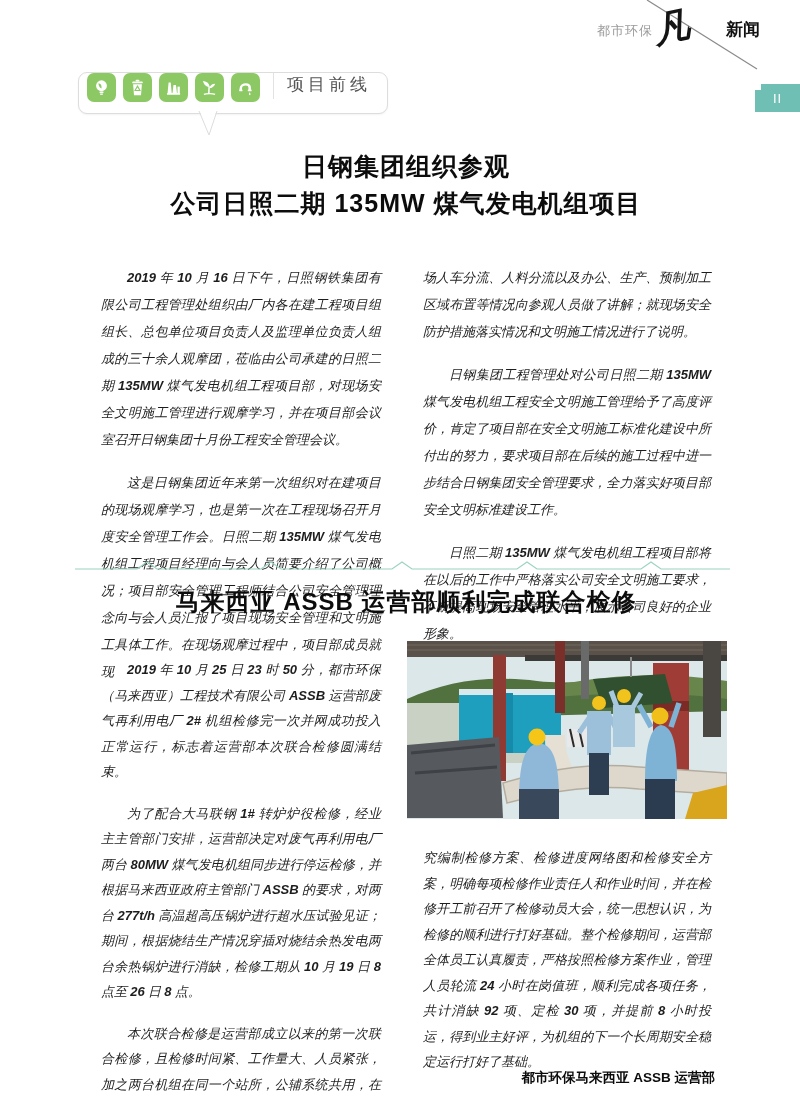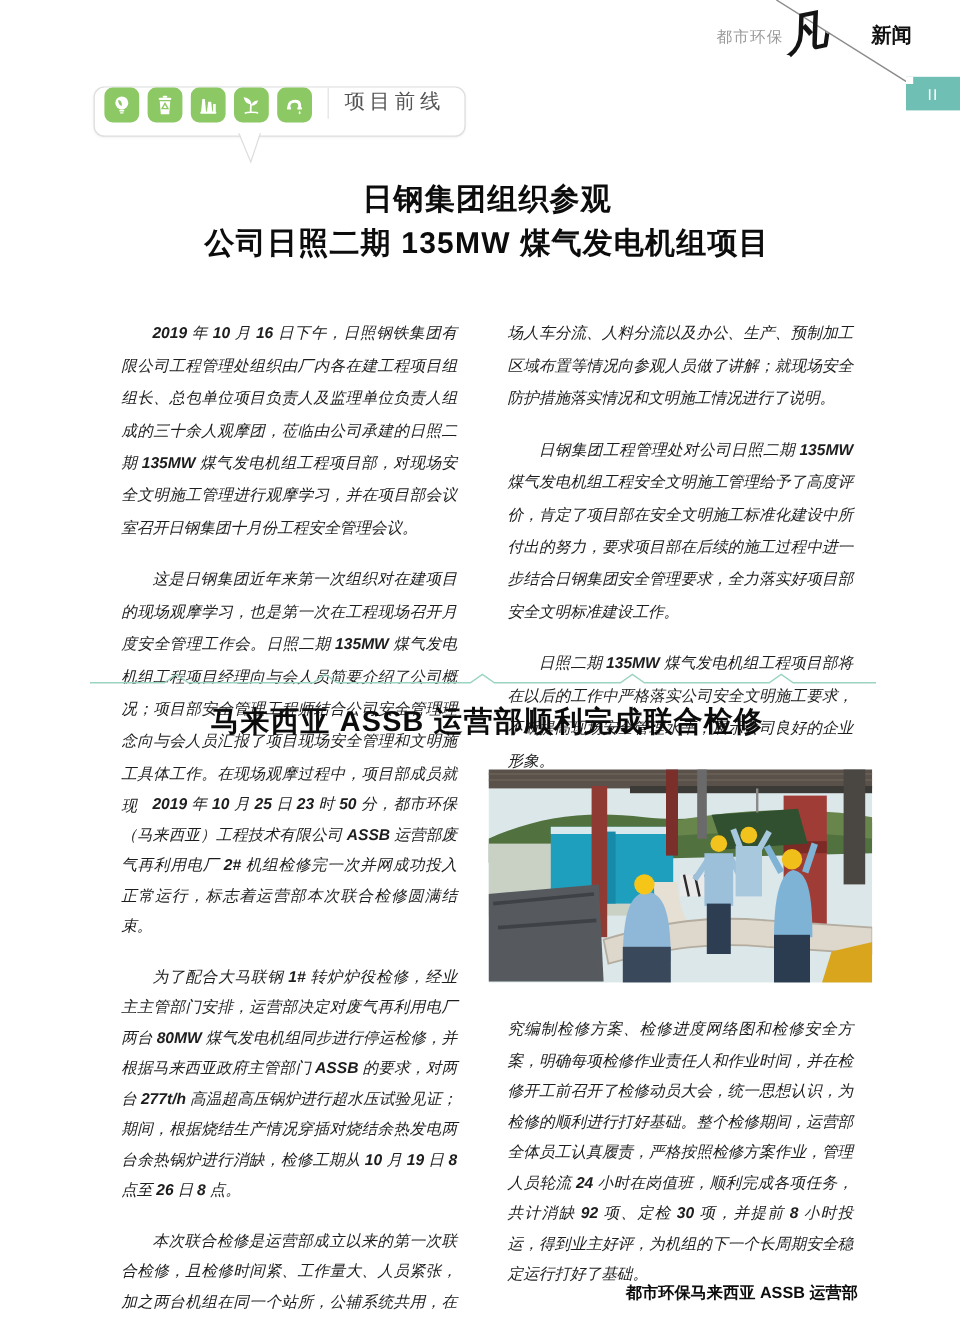--- a/index.html
+++ b/index.html
@@ -7,21 +7,21 @@
         font-family:"Liberation Serif","DejaVu Serif",serif;color:#1d1d1d;padding-left:48px;
         --green:#8cc863;--teal:#6fbfb4;--divider:#9bd4c0;--line:#8a8a8a;}
 
   
   .diag-svg{position:absolute;left:600px;top:0;width:200px;height:100px;color:var(--line);}
   .brand-text{position:absolute;left:597px;top:22px;font-size:13px;letter-spacing:1px;color:#9a9a9a;}
   .brand-mark{position:absolute;left:653px;top:10px;font-size:36px;font-weight:700;font-style:italic;
               transform:rotate(-12deg);color:#141414;line-height:1;}
   .section-label{position:absolute;left:726px;top:18px;font-family:"Liberation Sans","DejaVu Sans",sans-serif;
                  font-weight:700;font-size:17px;color:#111;text-align:center;}
-  .page-badge{position:absolute;left:755px;top:64px;width:45px;height:28px;background:var(--teal);
+  .page-badge{position:absolute;left:755px;top:84px;width:45px;height:28px;background:var(--teal);
               display:flex;align-items:center;justify-content:center;
               font-family:"Liberation Sans","DejaVu Sans",sans-serif;font-size:13px;color:#fff;letter-spacing:1px;}
   .page-badge .notch{position:absolute;left:0;top:0;width:6px;height:6px;background:#fff;}
 
   
   .topic-badge{position:absolute;left:78px;top:72px;height:40px;background:#fff;border:1px solid #ddd;
                border-radius:9px;display:flex;align-items:flex-start;padding:0 16px 0 8px;box-shadow:0 1px 2px rgba(0,0,0,.05);}
   .topic-badge .ico{width:29px;height:29px;border-radius:7px;background:var(--green);display:flex;
                     align-items:center;justify-content:center;margin-right:7px;}
   .topic-badge .ico svg{width:21px;height:21px;display:block;}

